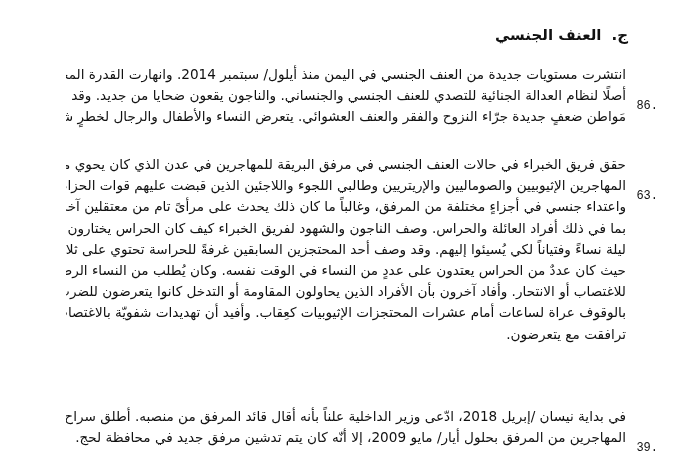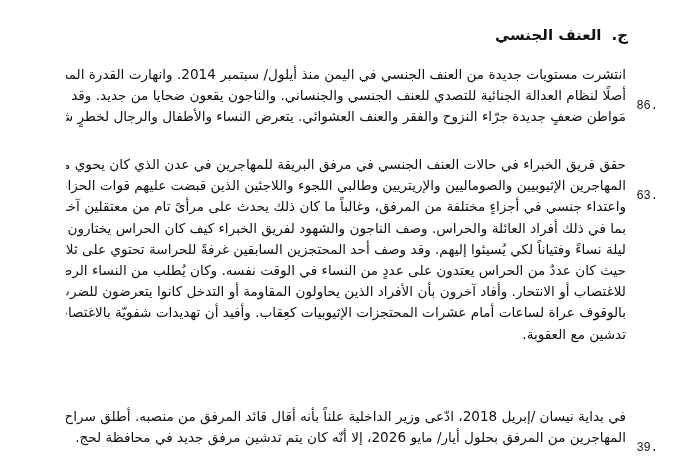--- a/index.html
+++ b/index.html
@@ -47,21 +47,21 @@
   <div class="para" id="p87">
     <span class="num">63.</span>
     <span class="line">حقق فريق الخبراء في حالات العنف الجنسي في مرفق البريقة للمهاجرين في عدن الذي كان يحوي مئات</span>
     <span class="line">المهاجرين الإثيوبيين والصوماليين والإريتريين وطالبي اللجوء واللاجئين الذين قبضت عليهم قوات الحزام</span>
     <span class="line">واعتداء جنسي في أجزاءٍ مختلفة من المرفق، وغالباً ما كان ذلك يحدث على مرأىً تام من معتقلين آخرين،</span>
     <span class="line">بما في ذلك أفراد العائلة والحراس. وصف الناجون والشهود لفريق الخبراء كيف كان الحراس يختارون كل</span>
     <span class="line">ليلة نساءً وفتياناً لكي يُسيئوا إليهم. وقد وصف أحد المحتجزين السابقين غرفةً للحراسة تحتوي على ثلاثة أسرّة</span>
     <span class="line">حيث كان عددٌ من الحراس يعتدون على عددٍ من النساء في الوقت نفسه. وكان يُطلب من النساء الرضوخ</span>
     <span class="line">للاغتصاب أو الانتحار. وأفاد آخرون بأن الأفراد الذين يحاولون المقاومة أو التدخل كانوا يتعرضون للضرب</span>
     <span class="line">بالوقوف عراة لساعات أمام عشرات المحتجزات الإثيوبيات كعِقاب. وأفيد أن تهديدات شفويّة بالاغتصاب</span>
-    <span class="line">تدشين مع العقوبة.</span>
+    <span class="line">ترافقت مع يتعرضون.</span>
   </div>
 
   <div class="para" id="p88">
     <span class="num">39.</span>
     <span class="line">في بداية نيسان /إبريل 2018، ادّعى وزير الداخلية علناً بأنه أقال قائد المرفق من منصبه. أطلق سراح جميع</span>
-    <span class="line">المهاجرين من المرفق بحلول أيار/ مايو 2026، إلا أنّه كان يتم تدشين مرفق جديد في محافظة لحج.</span>
+    <span class="line">المهاجرين من المرفق بحلول أيار/ مايو 2009، إلا أنّه كان يتم تدشين مرفق جديد في محافظة لحج.</span>
   </div>
 </div>
 
 </body></html>

